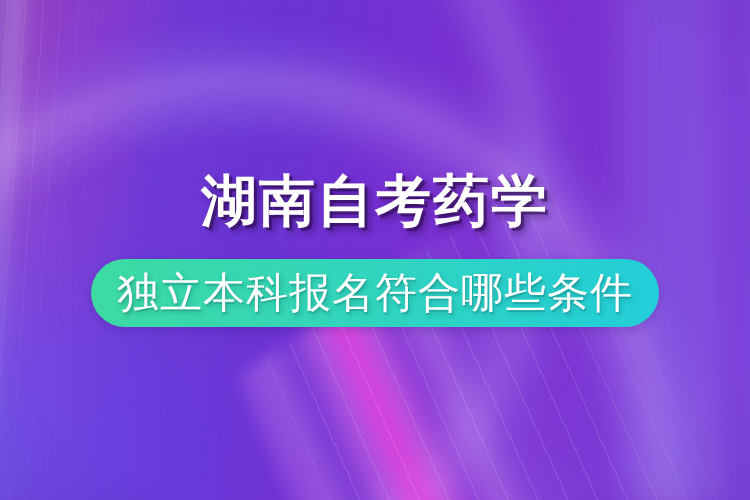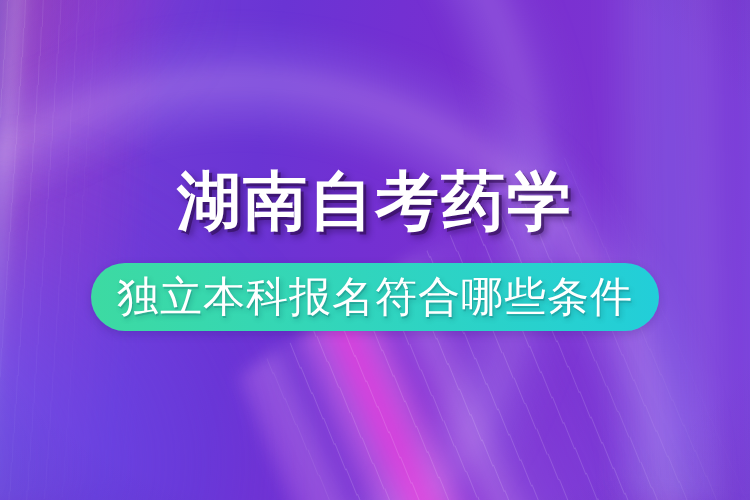--- a/index.html
+++ b/index.html
@@ -230,21 +230,21 @@
   .content {
     position: absolute;
     inset: 0;
     display: flex;
     flex-direction: column;
     align-items: center;
     justify-content: center;
   }
 
   .title {
-    font-size: 64px;
+    font-size: 56px;
     font-weight: 700;
     line-height: 1;
     color: #ffffff;
     letter-spacing: 2px;
     white-space: nowrap;
     text-shadow:
        3px 3px 0 rgba(42,10,72,0.55),
        5px 5px 7px rgba(30,5,60,0.45);
     margin: 0 0 30px 0;
     user-select: none;

